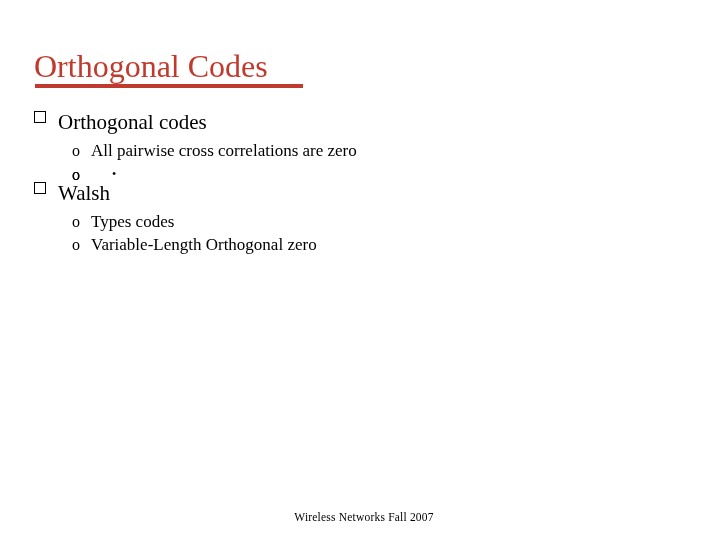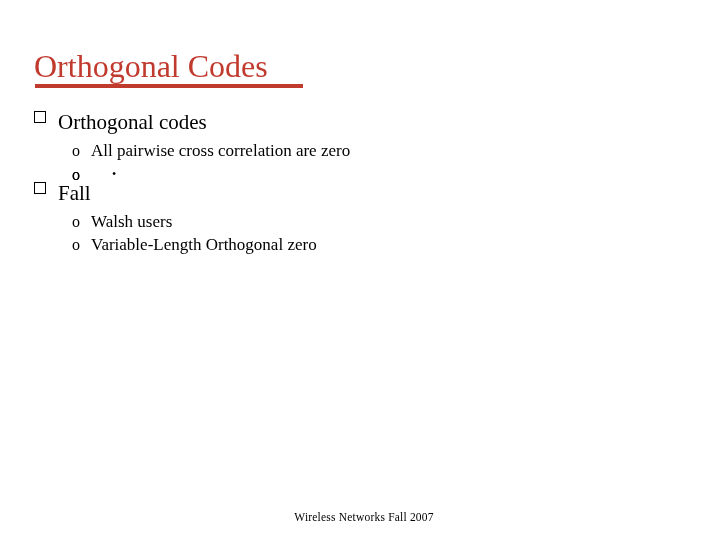--- a/index.html
+++ b/index.html
@@ -155,21 +155,21 @@
     <div class="lvl1">
       <span class="marker">
         <span class="box-shadow"></span>
         <span class="box-main"></span>
       </span>
       <span class="lvl1-text">Orthogonal codes</span>
     </div>
 
     <div class="lvl2">
       <span class="marker">o</span>
-      <span>All pairwise cross correlation are zero</span>
+      <span>All pairwise cross correlations are zero</span>
     </div>
 
     <div class="lvl2">
       <span class="marker">o</span>
     </div>
 
     <div class="lvl2 tight">
       <span class="marker">o</span>
     </div>
 
@@ -177,26 +177,26 @@
       <span class="marker">•</span>
     </div>
 
     <div class="group-gap"></div>
 
     <div class="lvl1">
       <span class="marker">
         <span class="box-shadow"></span>
         <span class="box-main"></span>
       </span>
-      <span class="lvl1-text">Fall</span>
-    </div>
-
-    <div class="lvl2">
-      <span class="marker">o</span>
-      <span>Walsh users</span>
+      <span class="lvl1-text">Walsh</span>
+    </div>
+
+    <div class="lvl2">
+      <span class="marker">o</span>
+      <span>Types codes</span>
     </div>
 
     <div class="lvl2">
       <span class="marker">o</span>
       <span>Variable-Length Orthogonal zero</span>
     </div>
 
   </div>
 
   <div class="footer">Wireless Networks Fall 2007</div>

